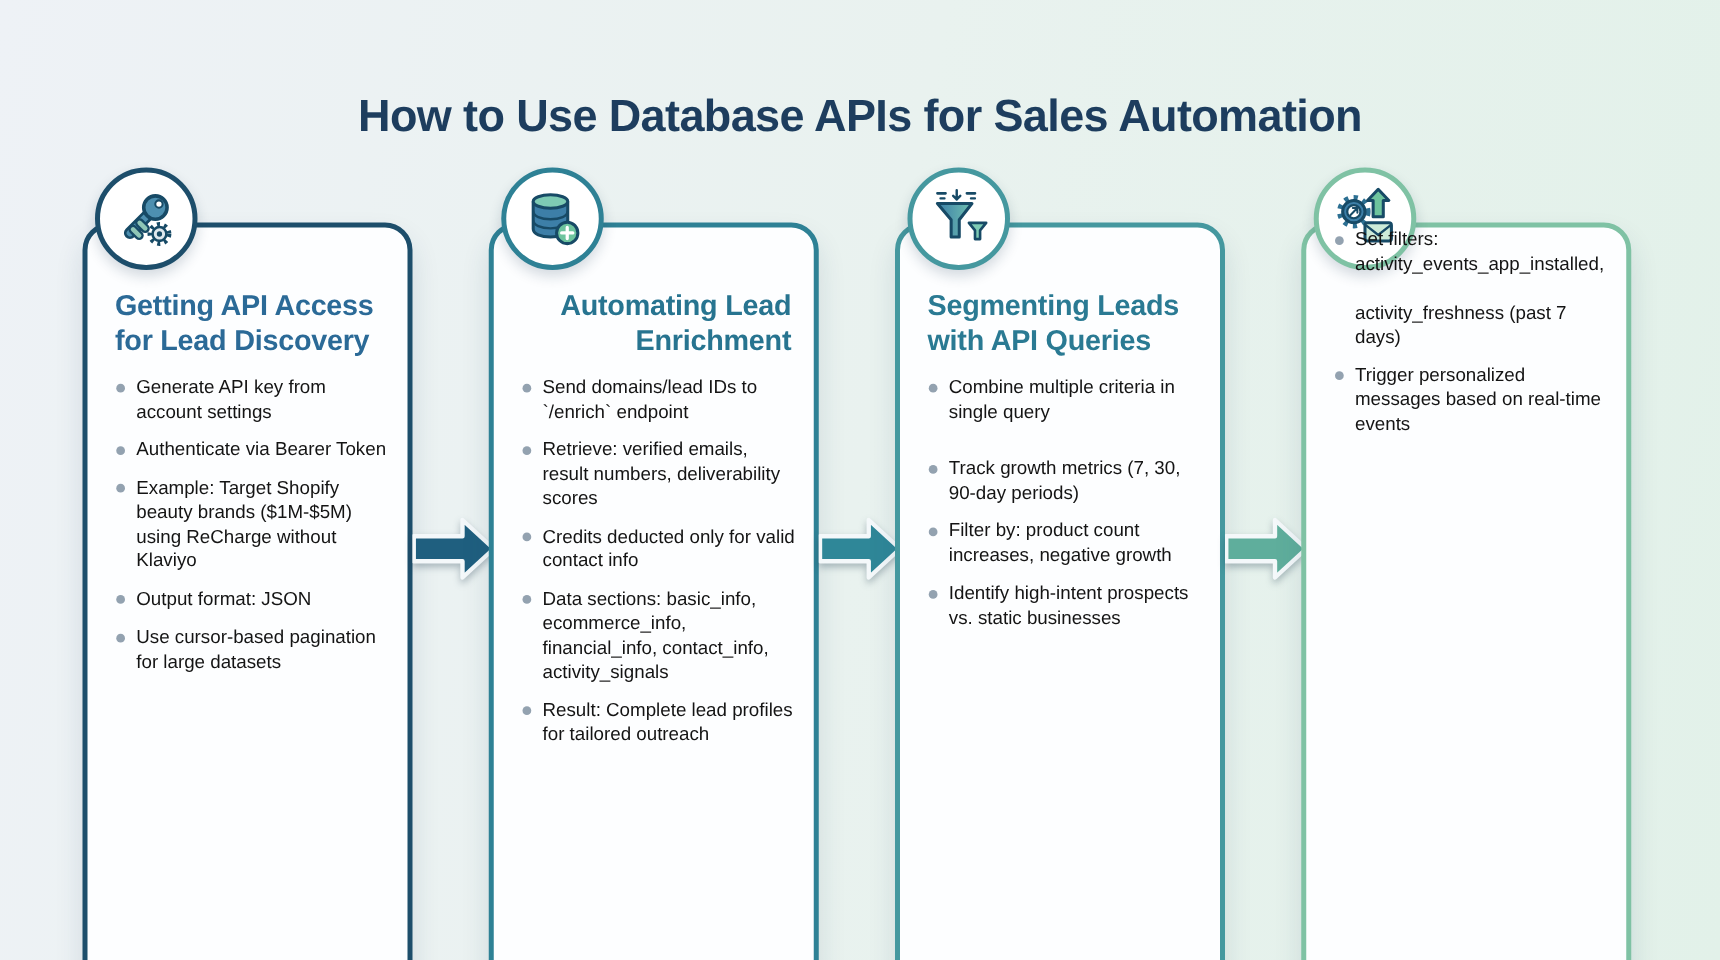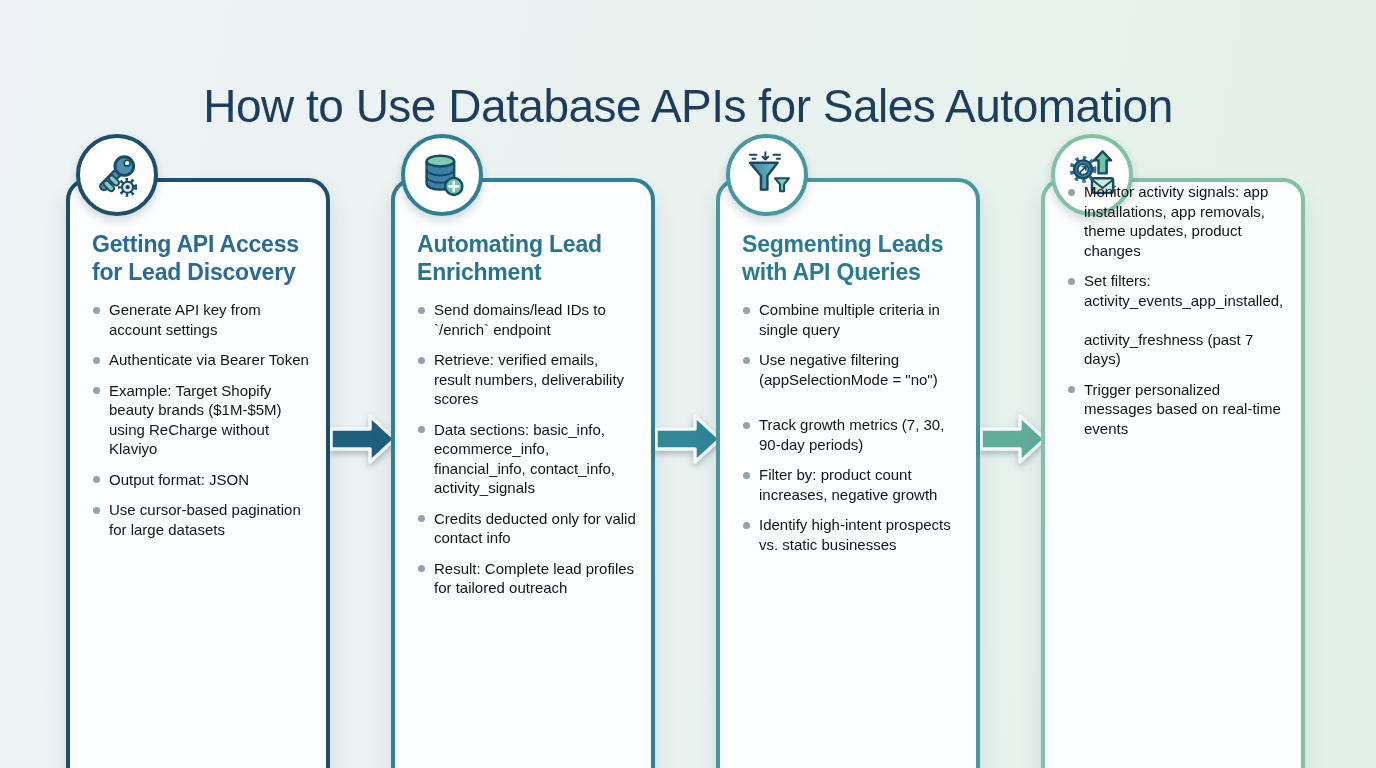--- a/index.html
+++ b/index.html
@@ -6,21 +6,21 @@
   body {
     width: 1376px; height: 768px;
     font-family: "Liberation Sans", "DejaVu Sans", sans-serif;
     background: linear-gradient(100deg, #eef2f6 0%, #e9f2ef 50%, #e2f1e9 100%);
     position: relative; overflow: hidden;
   }
   .canvas { position: absolute; inset: 0; }
 
   .page-title {
     position: absolute; top: 48px; left: 0; width: 100%;
-    text-align: center; font-size: 46px; font-weight: normal;
+    text-align: center; font-size: 36px; font-weight: bold;
     color: var(--title-color, #1d3d5e); letter-spacing: -0.5px;
   }
 
   .card {
     position: absolute; top: 178px; width: 264px; height: 692px;
     background: #fdfeff; border: 4px solid #999; border-radius: 22px;
     box-shadow: 0 12px 22px rgba(25, 60, 90, 0.12);
     box-sizing: border-box;
   }
   .card-1 { left: 66px;  border-color: var(--card1-border); }
@@ -41,21 +41,21 @@
   .card-3 .icon-circle { border-color: var(--card3-border); }
   .card-4 .icon-circle { border-color: var(--card4-border); }
   .icon-circle svg { width: 52px; height: 52px; }
 
   .card-title {
     margin: 48px 18px 14px 22px;
     font-size: 23px; font-weight: bold; line-height: 1.22;
     letter-spacing: -0.2px;
   }
   .card-1 .card-title { color: var(--card1-title); }
-  .card-2 .card-title { color: var(--card2-title); }
+  .card-2 .card-title { color: var(--card2-title); text-align: right; }
   .card-3 .card-title { color: var(--card3-title); }
   .card-4 .card-title { color: var(--card4-title); }
 
   .bullet-list {
     list-style: none; margin: 0; padding: 0 12px 0 22px;
   }
   .bullet-list li {
     position: relative; padding-left: 17px; margin-bottom: 11px;
     font-size: 15px; line-height: 1.3; color: var(--text, #141414);
     overflow-wrap: break-word;
@@ -126,22 +126,22 @@
         <path d="M13 33.5 c0 4.8 7.6 8 17 8 s17 -3.2 17 -8" fill="none" stroke="#174a66" stroke-width="2.4"></path>
         <ellipse cx="30" cy="15" rx="17" ry="6.6" fill="#7ecbb4" stroke="#174a66" stroke-width="3"></ellipse>
         <circle cx="46.5" cy="46" r="10.5" fill="#6ec49e" stroke="#174a66" stroke-width="3"></circle>
         <path d="M46.5 40.5 V51.5 M41 46 H52" stroke="#ffffff" stroke-width="3.2" stroke-linecap="round"></path>
       </svg>
     </div>
     <div class="card-title">Automating Lead Enrichment</div>
     <ul class="bullet-list">
         <li><span>Send domains/lead IDs to `/enrich` endpoint</span></li>
         <li><span>Retrieve: verified emails, result numbers, deliverability scores</span></li>
+        <li><span>Credits deducted only for valid contact info</span></li>
         <li><span>Data sections: basic_info, ecommerce_info, financial_info, contact_info, activity_signals</span></li>
-        <li><span>Credits deducted only for valid contact info</span></li>
         <li><span>Result: Complete lead profiles for tailored outreach</span></li>
       </ul>
   </div>
 
   <div class="flow-arrow arrow-2">
     <svg viewBox="0 0 68 60">
       <polygon points="1,20 40,20 40,7 65,30 40,53 40,40 1,40" stroke="#f4f8fa" stroke-width="3.5" stroke-linejoin="round"></polygon>
     </svg>
   </div>
 
@@ -157,21 +157,20 @@
         <path d="M11 7 h8 M40 7 h8" stroke="#174a66" stroke-width="2.6" stroke-linecap="round"></path>
         <path d="M14 12 h4 M44 12 h4" stroke="#174a66" stroke-width="2.2" stroke-linecap="round"></path>
         <path d="M30 4 v9 M26.5 9.5 L30 13 L33.5 9.5" fill="none" stroke="#174a66" stroke-width="2.4" stroke-linecap="round" stroke-linejoin="round"></path>
         <path d="M11 17 H45 L32.5 33 V50 H24.5 V33 Z" fill="url(#funnelGrad)" stroke="#174a66" stroke-width="3" stroke-linejoin="round"></path>
         <path d="M42 36 H59 L53 43.5 V52 H48 V43.5 Z" fill="#7ecbb4" stroke="#174a66" stroke-width="2.6" stroke-linejoin="round"></path>
       </svg>
     </div>
     <div class="card-title">Segmenting Leads with API Queries</div>
     <ul class="bullet-list">
         <li><span>Combine multiple criteria in single query</span></li>
-        <li><span>Use negative filtering (appSelectionMode = "no")</span></li>
         <li class="gap"><span>Track growth metrics (7, 30, 90-day periods)</span></li>
         <li><span>Filter by: product count increases, negative growth</span></li>
         <li><span>Identify high-intent prospects vs. static businesses</span></li>
       </ul>
   </div>
 
   <div class="flow-arrow arrow-3">
     <svg viewBox="0 0 68 60">
       <polygon points="1,20 40,20 40,7 65,30 40,53 40,40 1,40" stroke="#f4f8fa" stroke-width="3.5" stroke-linejoin="round"></polygon>
     </svg>
@@ -183,21 +182,20 @@
         <circle cx="21" cy="25" r="13.5" fill="none" stroke="#2c6f92" stroke-width="6" stroke-dasharray="4 5"></circle>
         <circle cx="21" cy="25" r="11" fill="#3d7fa8" stroke="#174a66" stroke-width="3"></circle>
         <circle cx="21" cy="25" r="6.5" fill="#ffffff" stroke="#174a66" stroke-width="2.2"></circle>
         <path d="M17.5 28.5 L24.5 21.5 M20 21.5 h4.5 v4.5" fill="none" stroke="#174a66" stroke-width="2" stroke-linecap="round" stroke-linejoin="round"></path>
         <path d="M40 30 V14 H34.5 L45 3 L55.5 14 H50 V30 Z" fill="#6ec49e" stroke="#174a66" stroke-width="3" stroke-linejoin="round"></path>
         <rect x="32" y="36" width="26" height="18" rx="2.5" fill="#cdebd8" stroke="#174a66" stroke-width="3"></rect>
         <path d="M33 38.5 L45 48 L57 38.5" fill="none" stroke="#174a66" stroke-width="2.4"></path>
       </svg>
     </div>
     <ul class="bullet-list">
-        <li><span>Monitor activity signals: app installations, app removals, theme updates, product changes</span></li>
         <li><span>Set filters: activity_events_app_installed,
 
 activity_freshness (past 7 days)</span></li>
         <li><span>Trigger personalized messages based on real-time events</span></li>
       </ul>
   </div>
 
 </div>
 
 </body></html>

